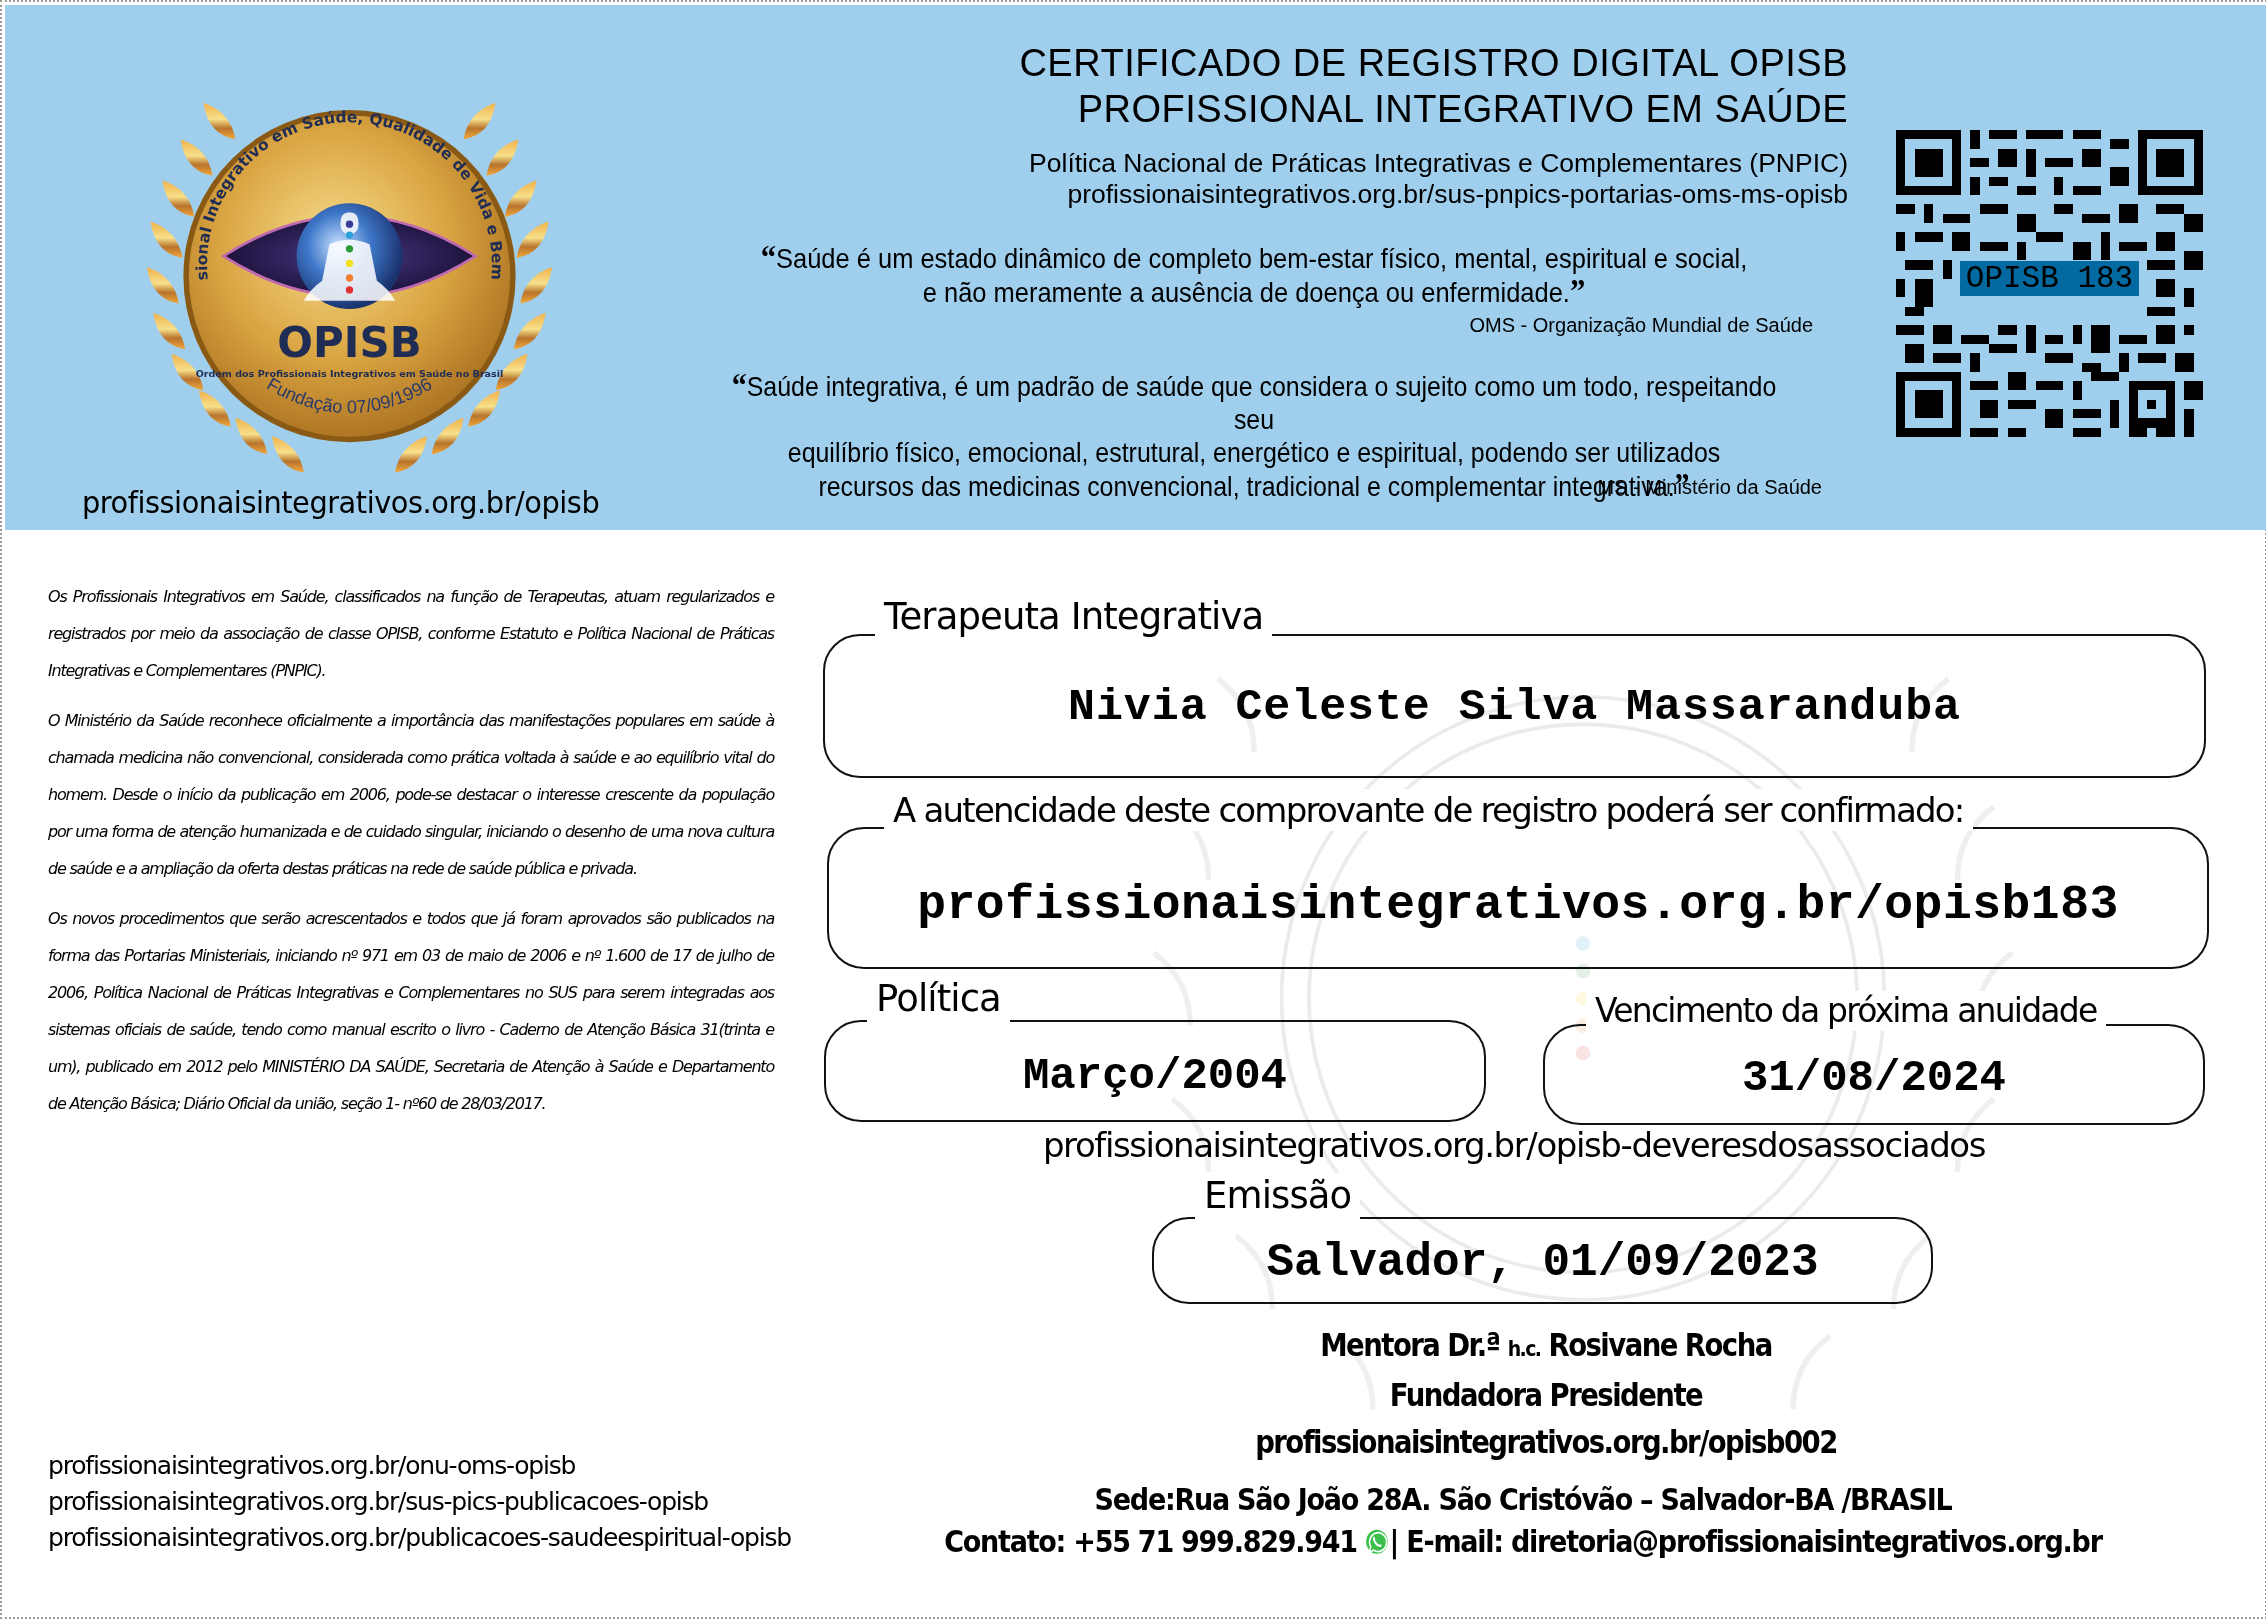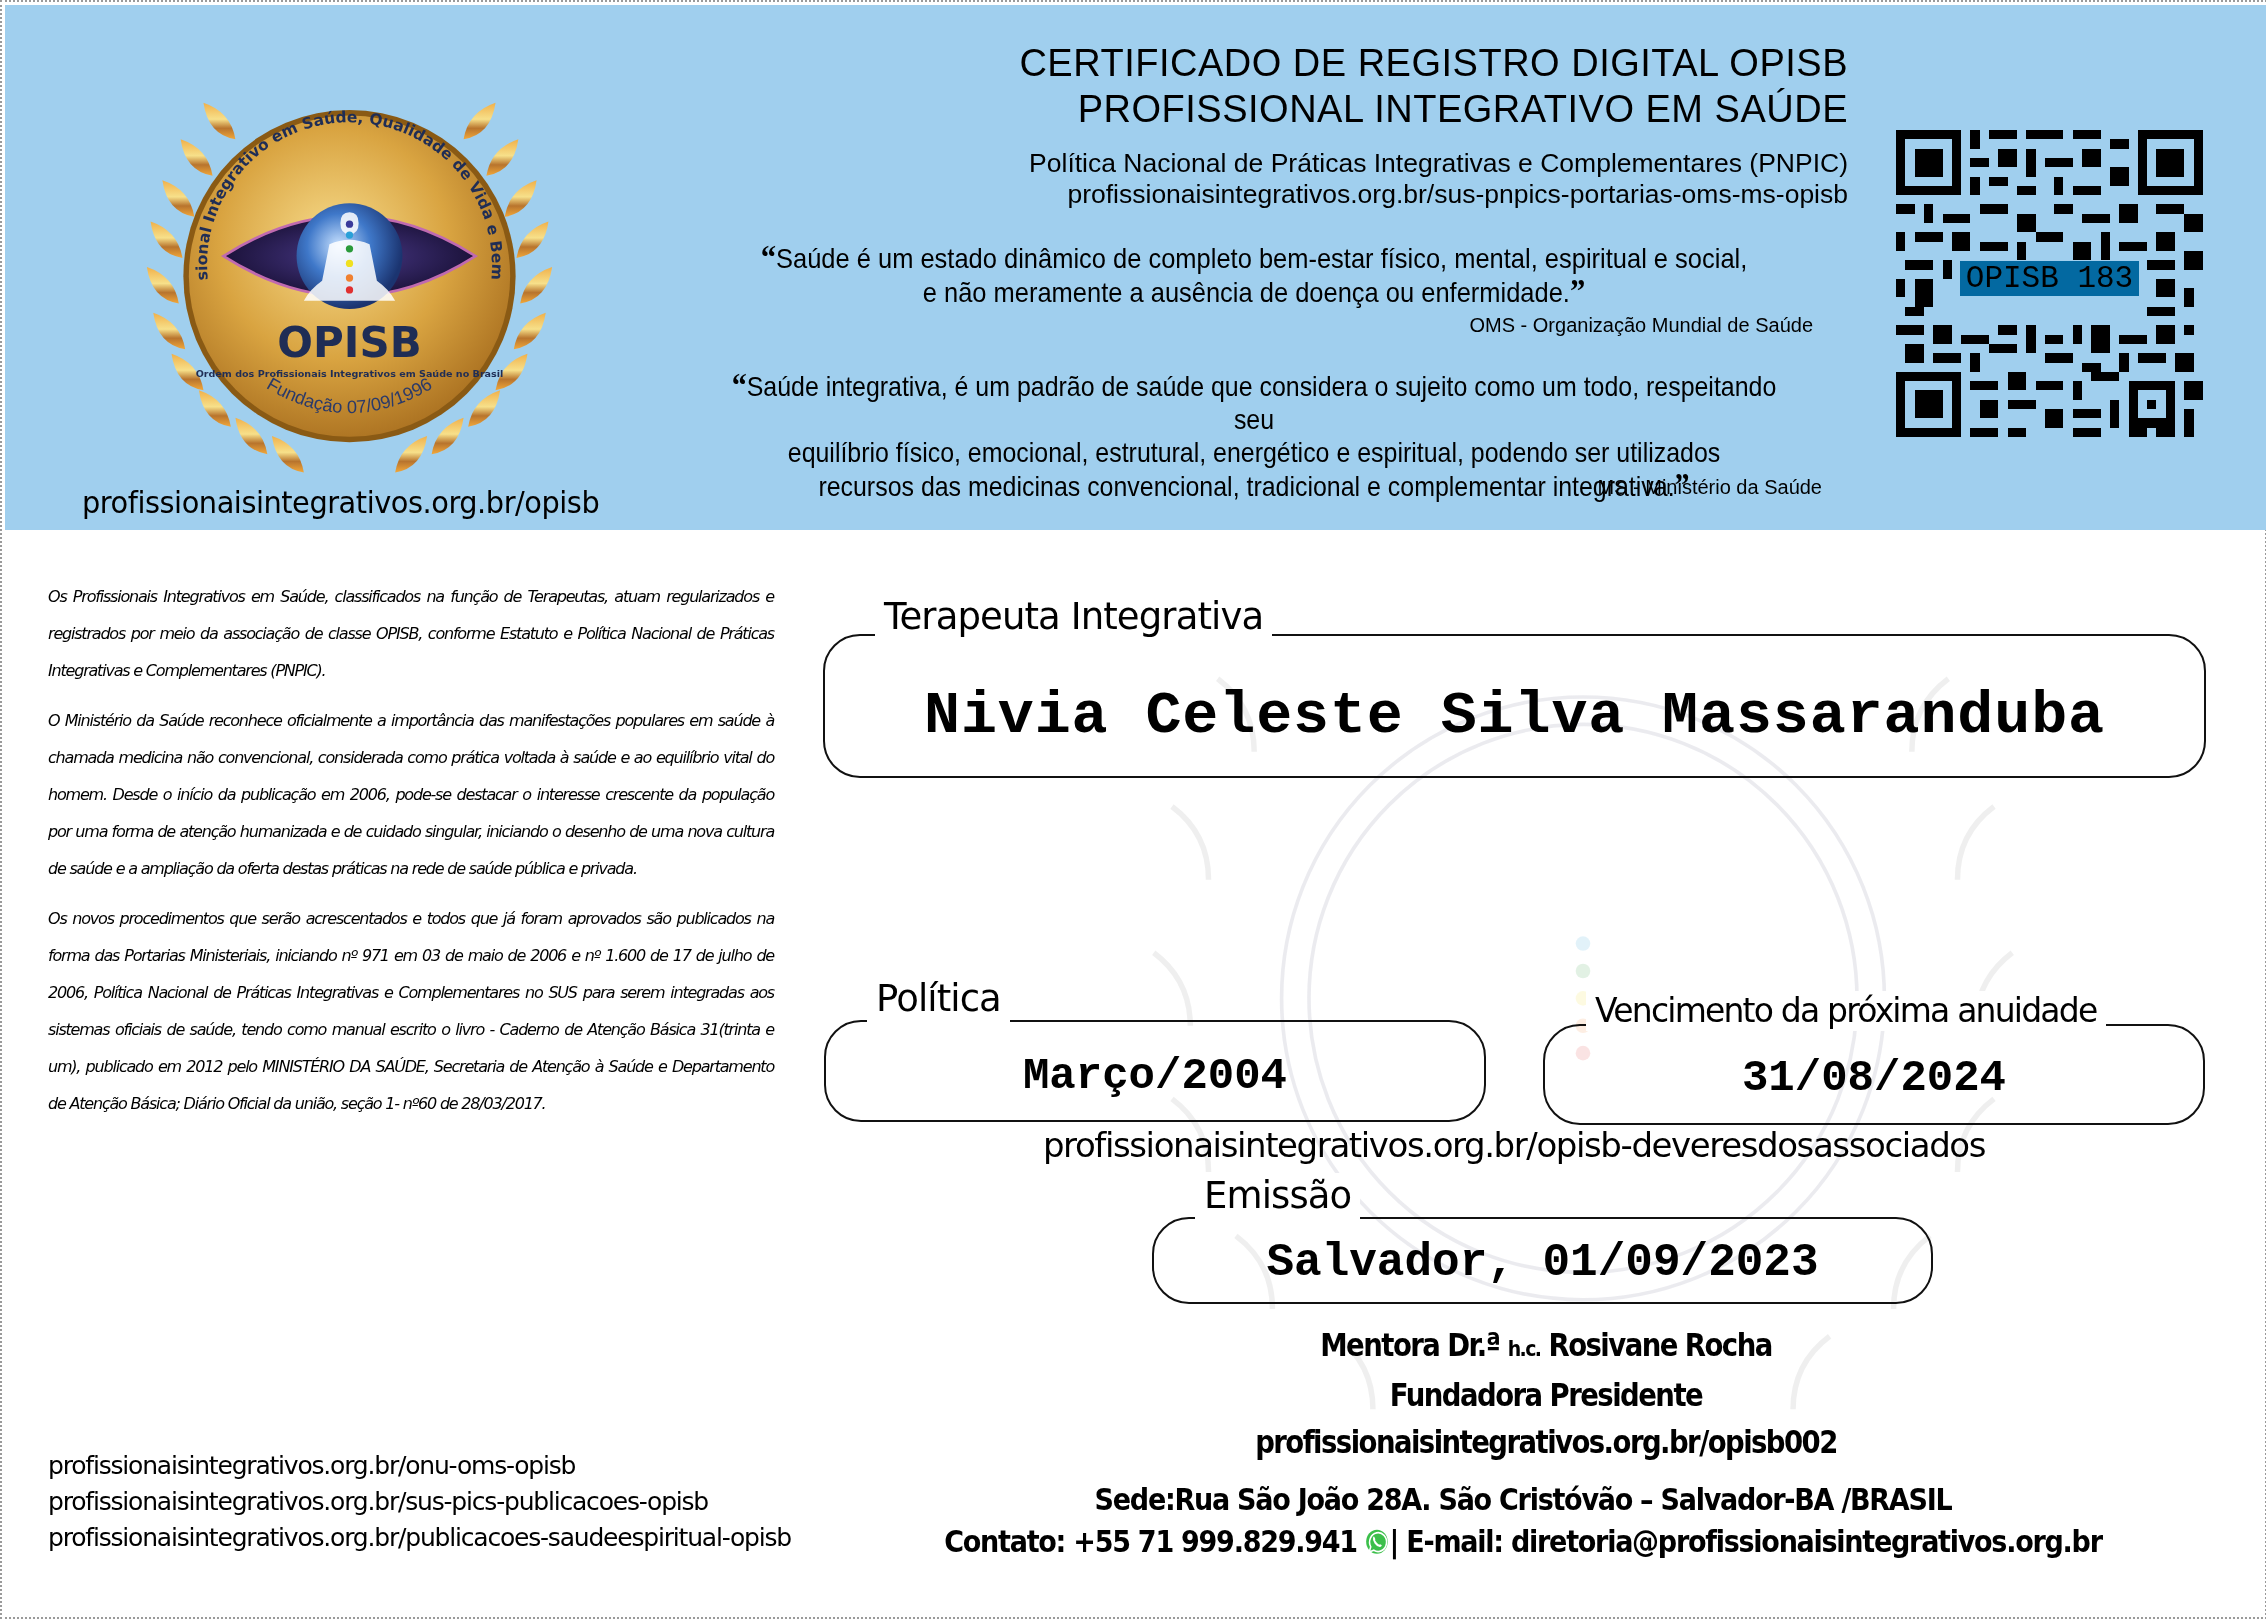--- a/index.html
+++ b/index.html
@@ -50,21 +50,21 @@
 
   
   .field { position: absolute; border: 2.7px solid #111; border-radius: 37px; background: transparent; }
   .field-label { position: absolute; background: #fff; padding: 0 9.1px; font-family: "DejaVu Sans", sans-serif;
                  letter-spacing: -0.9px; white-space: nowrap; }
   .field-value { position: absolute; left: 0; right: 0; text-align: center; font-family: "Liberation Mono", monospace;
                  font-weight: bold; white-space: nowrap; }
 
   .f-name { left: 821px; top: 632px; width: 1383px; height: 144px; }
   .f-name .field-label { left: 50px; top: -40px; font-size: 37px; line-height: 42px; }
-  .f-name .field-value { top: 46px; font-size: 60px; letter-spacing: 0.9px; font-family: Liberation Mono, monospace; }
+  .f-name .field-value { top: 46px; font-size: 45px; letter-spacing: 0.9px; font-family: Liberation Mono, monospace; }
 
   .f-auth { left: 825px; top: 825px; width: 1382px; height: 142px; }
   .f-auth .field-label { left: 55px; top: -40px; font-size: 34px; line-height: 42px; letter-spacing: -1.8px; }
   .f-auth .field-value { top: 49px; font-size: 48px; letter-spacing: 0.5px; }
 
   .f-insc { left: 822px; top: 1018px; width: 662px; height: 102px; }
   .f-insc .field-label { left: 41px; top: -46px; font-size: 37px; line-height: 46px; }
   .f-insc .field-value { top: 29px; font-size: 44px; }
 
   .f-venc { left: 1541px; top: 1022px; width: 662px; height: 101px; }
@@ -322,20 +322,24 @@
         <circle cx="600" cy="410" r="8" fill="#2aa0d8"></circle>
       </g>
     </svg>
   </div>
 
   <div class="field f-name">
     <div class="field-label">Terapeuta Integrativa</div>
     <div class="field-value">Nivia Celeste Silva Massaranduba</div>
   </div>
 
+  <div class="field f-auth">
+    <div class="field-label">A autencidade deste comprovante de registro poderá ser confirmado:</div>
+    <div class="field-value">profissionaisintegrativos.org.br/opisb183</div>
+  </div>
 
   <div class="field f-insc">
     <div class="field-label">Política</div>
     <div class="field-value">Março/2004</div>
   </div>
 
   <div class="field f-venc">
     <div class="field-label">Vencimento da próxima anuidade</div>
     <div class="field-value">31/08/2024</div>
   </div>

